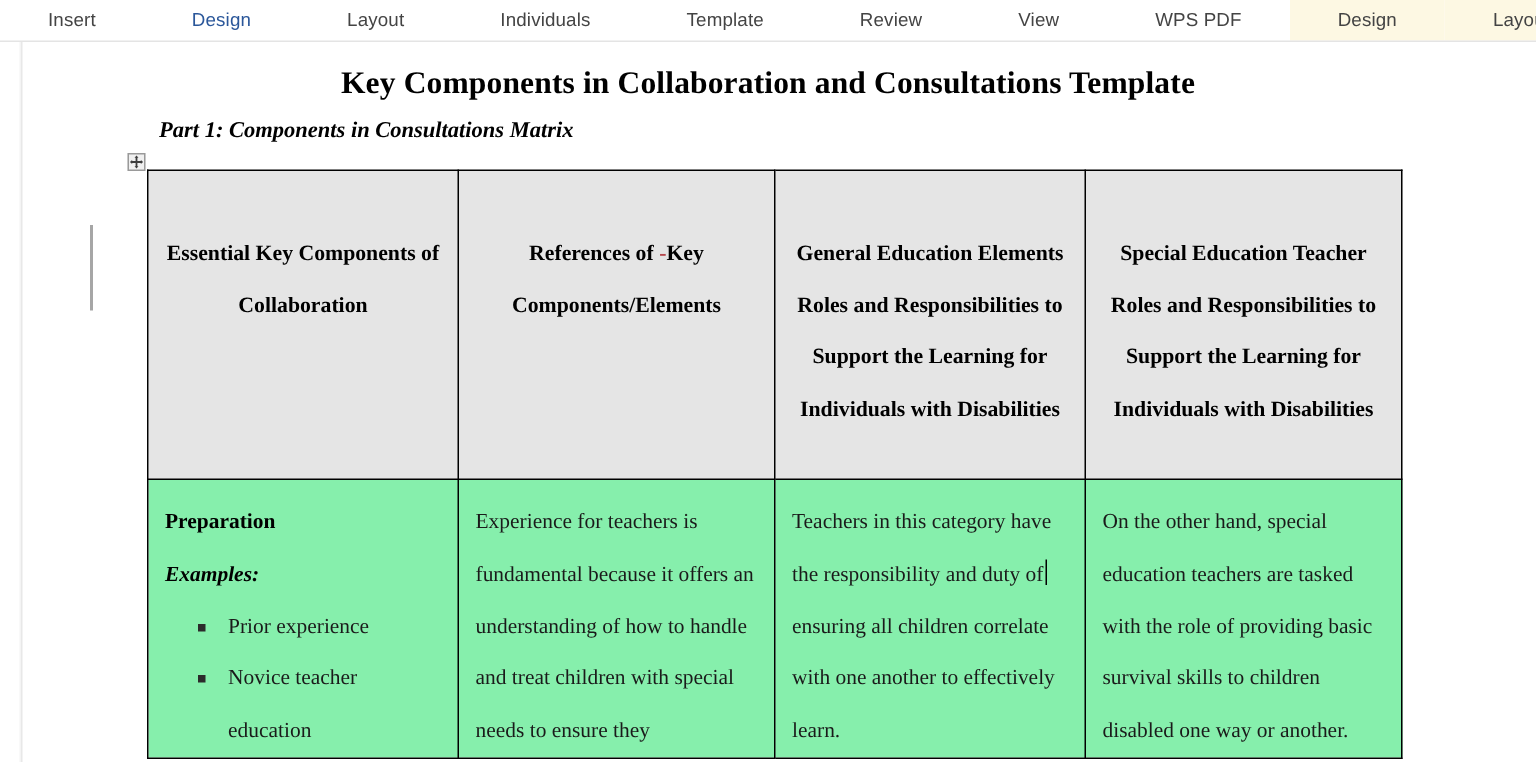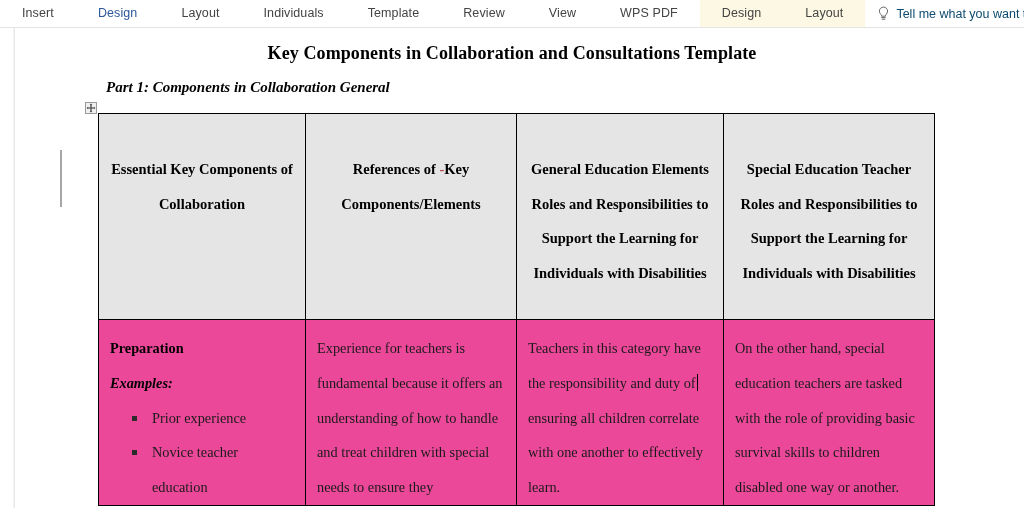--- a/index.html
+++ b/index.html
@@ -24,21 +24,21 @@
     background: #ffffff;
     display: flex;
     align-items: stretch;
     font-size: 12.5px;
     color: #3b3b3b;
     user-select: none;
   }
   .tab {
     display: flex;
     align-items: flex-start;
-    padding: 0 22px;
+    padding: 0 32px;
     height: 27px;
     line-height: 27px;
     white-space: nowrap;
     color: #444444;
     letter-spacing: 0.1px;
   }
   .tab.active {
     color: #2b579a;
   }
   .tab.contextual {
@@ -94,21 +94,21 @@
   }
 
   
   .doc-title {
     position: absolute;
     left: 0; top: 15px;
     width: 1024px;
     text-align: center;
     font-family: "Liberation Serif", "DejaVu Serif", serif;
     font-weight: bold;
-    font-size: 18px;
+    font-size: 21px;
     color: #000000;
     letter-spacing: 0.1px;
   }
   .part-heading {
     position: absolute;
     left: 106px; top: 51px;
     font-family: "Liberation Serif", "DejaVu Serif", serif;
     font-weight: bold;
     font-style: italic;
     font-size: 15px;
@@ -163,21 +163,21 @@
     padding: 38px 11px 0 11px;
     text-align: center;
     font-weight: bold;
     font-size: 14.5px;
     line-height: 34.5px;
     color: #000000;
   }
   .hdr-inner .hy { color: #b5484d; }
 
   .body-cell {
-    background: #ec4899;
+    background: #86efac;
     height: 184px;
   }
   .body-inner {
     padding: 11px 11px 0 11px;
     font-size: 14.3px;
     line-height: 34.8px;
     color: #1a1a1a;
   }
   .body-inner p { margin: 0; }
   .lead-bold { font-weight: bold; color:#000; }
@@ -257,21 +257,21 @@
 </div>
 <div class="ribbon-divider"></div>
 
 <div class="canvas">
 
   <div class="page-edge-left2"></div>
   <div class="page-edge-left"></div>
 
   <div class="doc-title">Key Components in Collaboration and Consultations Template</div>
 
-  <div class="part-heading">Part 1: Components in Collaboration General</div>
+  <div class="part-heading">Part 1: Components in Consultations Matrix</div>
 
   <div class="change-bar"></div>
 
   <div class="move-handle">
     <svg width="10" height="10" viewBox="0 0 10 10">
       <path d="M5 0.6 L6.3 2.1 L5.6 2.1 L5.6 4.4 L7.9 4.4 L7.9 3.7 L9.4 5 L7.9 6.3 L7.9 5.6 L5.6 5.6 L5.6 7.9 L6.3 7.9 L5 9.4 L3.7 7.9 L4.4 7.9 L4.4 5.6 L2.1 5.6 L2.1 6.3 L0.6 5 L2.1 3.7 L2.1 4.4 L4.4 4.4 L4.4 2.1 L3.7 2.1 Z" fill="#3d3d3d"></path>
     </svg>
   </div>
 
   <table class="doc-table">

